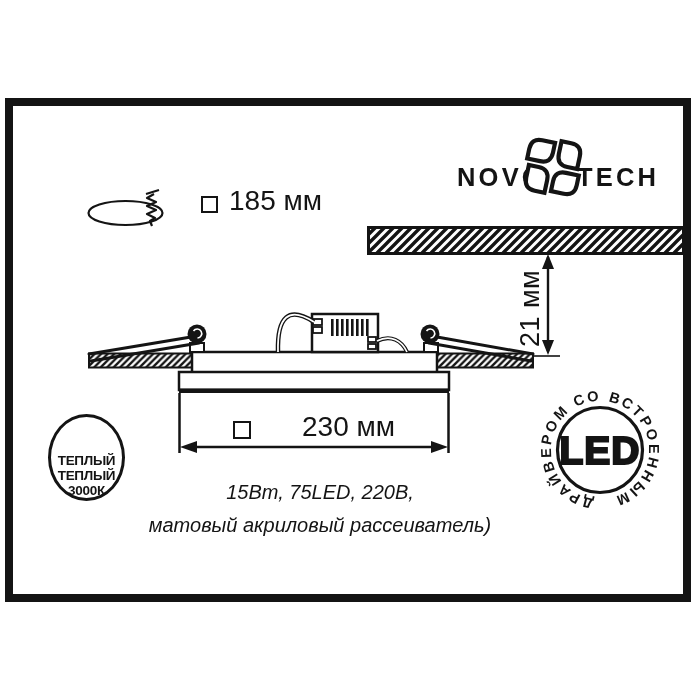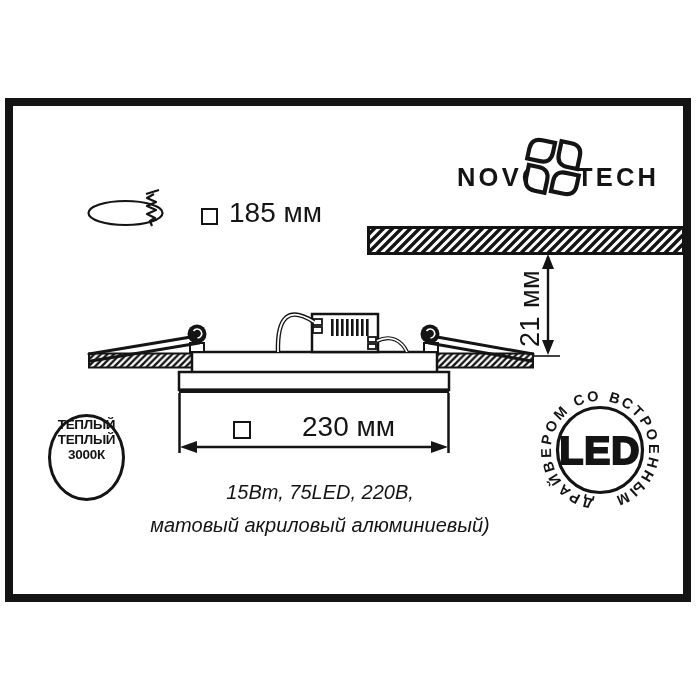--- a/index.html
+++ b/index.html
@@ -8,27 +8,27 @@
   .frame{position:absolute;left:5px;top:98px;width:686px;height:504px;
          border:8px solid #141414;box-sizing:border-box;}
   svg{position:absolute;overflow:visible;}
   svg text{font-family:"Liberation Sans",sans-serif;fill:#141414;}
   .cutout-svg{left:83px;top:188px;width:90px;height:46px;}
   .logo-svg{left:440px;top:128px;width:225px;height:78px;}
   .diagram-svg{left:60px;top:218px;width:630px;height:250px;}
   .led-svg{left:530px;top:380px;width:140px;height:140px;}
   .dim-label{position:absolute;display:flex;align-items:flex-end;font-size:28px;line-height:28px;color:#141414;}
   .dim-label .sq{display:inline-block;box-sizing:border-box;border:2.6px solid #141414;background:#fff;margin-right:11px;}
-  .dim185{left:193px;top:199px;padding-left:8px;}
+  .dim185{left:193px;top:187px;padding-left:8px;}
   .dim185 .sq{width:17px;height:17px;margin-bottom:2px;}
   .dim230{left:179px;top:413px;width:270px;justify-content:center;gap:40px;}
   .dim230 .sq{width:18px;height:18px;margin-bottom:2px;}
   .badge-warm{position:absolute;left:48px;top:414px;width:77px;height:87px;
               border:3.2px solid #141414;border-radius:50%;box-sizing:border-box;
-              display:flex;flex-direction:column;justify-content:flex-start;align-items:center;
+              display:flex;flex-direction:column;justify-content:flex-end;align-items:center;
               font-weight:bold;font-size:13.5px;line-height:15px;letter-spacing:-0.3px;white-space:nowrap;}
   .specs{position:absolute;left:20px;top:476px;width:600px;text-align:center;
          font-weight:normal;font-style:italic;font-size:20px;line-height:33px;color:#141414;}
 </style>
 </head>
 <body>
 
 <div class="canvas">
 
   <div class="frame"></div>
@@ -154,16 +154,16 @@
     </defs>
     <circle cx="600" cy="450" r="42.5" fill="#fff" stroke="#141414" stroke-width="3.2"></circle>
     <text x="600" y="464" text-anchor="middle" font-size="39" font-weight="bold" fill="#ffffff" stroke="#141414" stroke-width="2.2" style="letter-spacing:1px">LED</text>
     <text font-size="14.5" font-weight="bold" style="letter-spacing:2.6px">
       <textPath href="#ring" startOffset="0">ДРАЙВЕРОМ СО ВСТРОЕННЫМ</textPath>
     </text>
   </svg>
 
   <div class="specs">
     <div>15Вт, 75LED, 220В,</div>
-    <div>матовый акриловый алюминиевый)</div>
+    <div>матовый акриловый рассеиватель)</div>
   </div>
 
 </div>
 
 </body></html>

